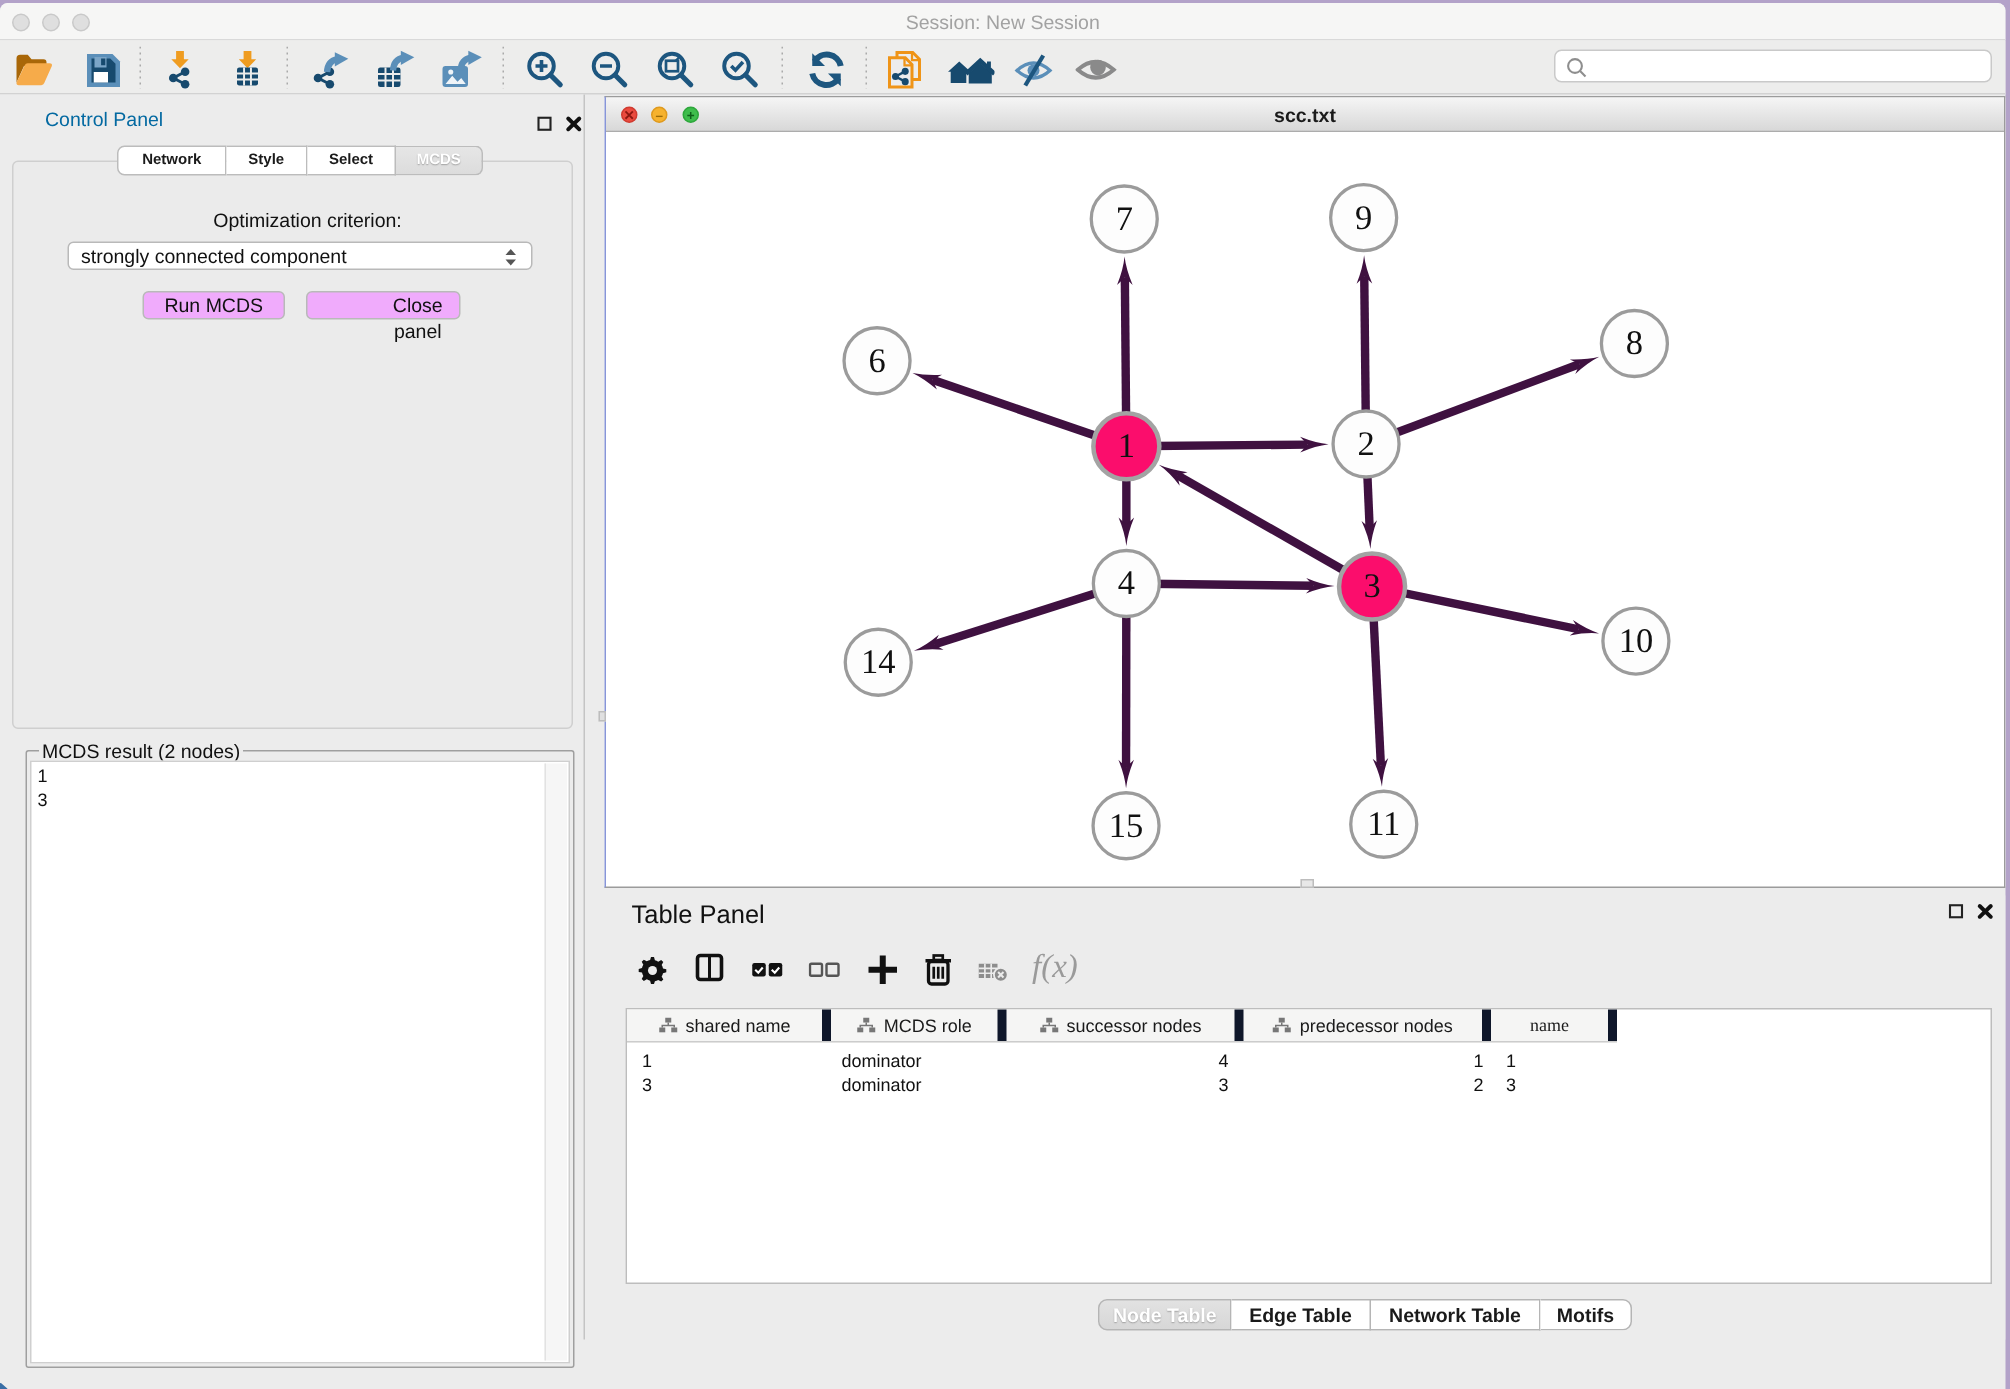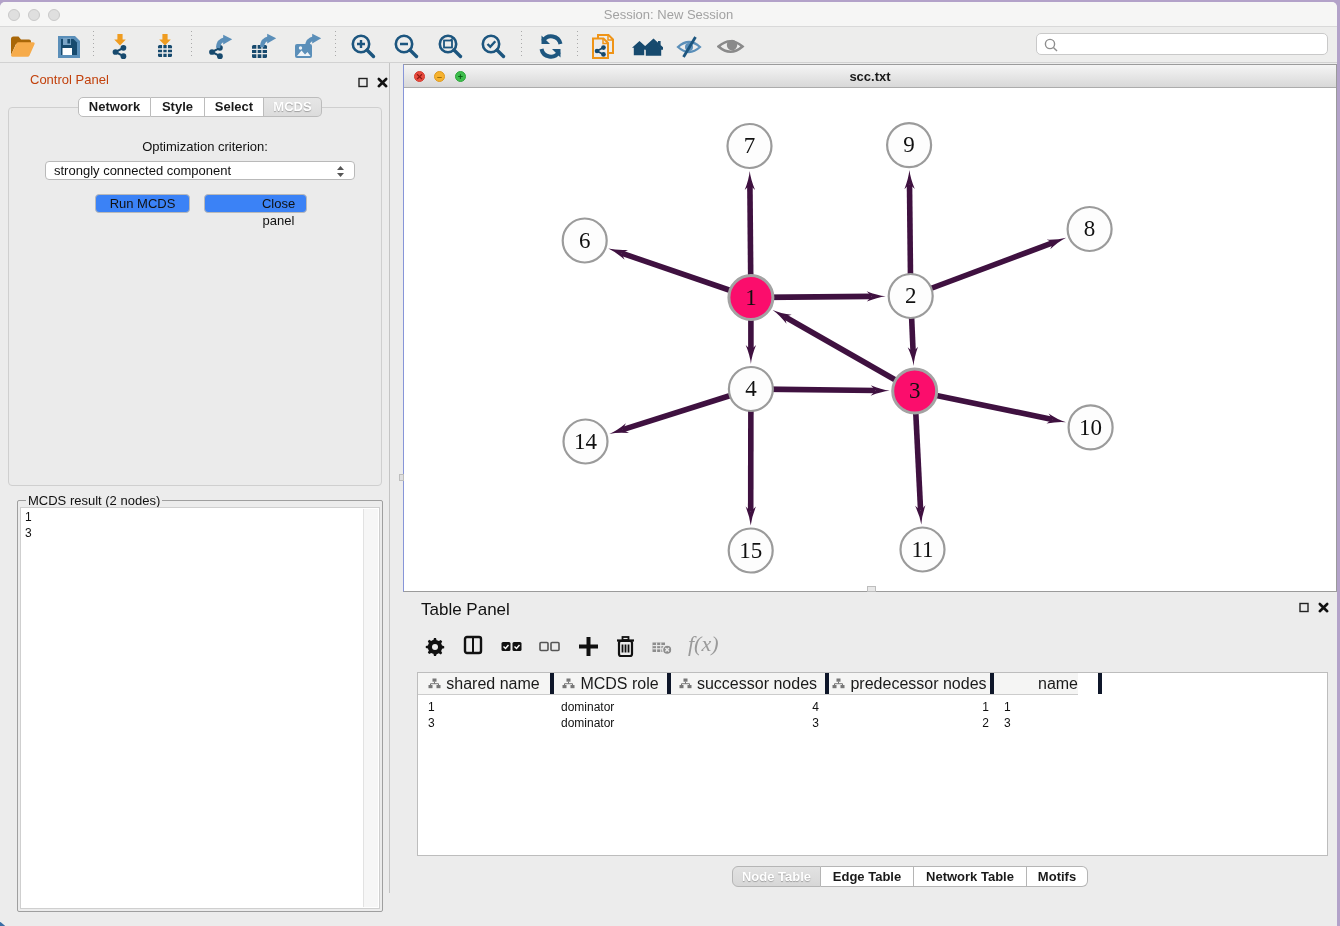--- a/index.html
+++ b/index.html
@@ -7,48 +7,48 @@
 #win{position:absolute;left:0;top:2px;right:3px;bottom:0;background:#ececec;border-radius:5px 5px 0 0;overflow:hidden;}
 #titlebar{position:absolute;left:0;top:0;right:0;height:25px;background:#f6f6f5;border-bottom:1px solid #d9d9d9;border-radius:5px 5px 0 0;}
 .tl{position:absolute;top:7px;width:12px;height:12px;border-radius:50%;background:#dfdfdf;border:1px solid #c9c9c9;}
 #wtitle{position:absolute;top:5px;left:0;right:0;text-align:center;font-size:13px;color:#a2a2a2;}
 #toolbar{position:absolute;left:0;top:25px;right:0;height:36px;background:#ededec;border-bottom:1px solid #d2d2d2;}
 .sep{position:absolute;top:4px;height:28px;width:1px;background-image:linear-gradient(#aaa 30%, rgba(0,0,0,0) 0%);background-size:1px 4px;background-repeat:repeat-y;}
 .ticon{position:absolute;top:3px;}
 #search{position:absolute;left:1036px;top:6px;width:292px;height:22px;background:#fff;border:1px solid #c9c9c9;border-radius:5px;}
 
 #cpanel{position:absolute;left:0;top:61px;width:390px;bottom:33px;background:#ececec;border-right:1px solid #c4c4c4;}
-#cphead{position:absolute;left:30px;top:9px;font-size:13px;color:#c2410c;}
+#cphead{position:absolute;left:30px;top:9px;font-size:13px;color:#0369a1;}
 #cpbody{position:absolute;left:8px;top:44px;width:374px;height:379px;background:#ebebeb;border:1px solid #cwfcfcf;border:1px solid #cfcfcf;border-radius:4px;}
 .tabrow{position:absolute;display:flex;}
-.tab{font-size:13px;font-weight:bold;color:#1a1a1a;background:#fff;border:1px solid #bcbcbc;border-left:none;text-align:center;line-height:18px;height:20px;}
+.tab{font-size:10px;font-weight:bold;color:#1a1a1a;background:#fff;border:1px solid #bcbcbc;border-left:none;text-align:center;line-height:18px;height:20px;}
 .tab.first{border-left:1px solid #bcbcbc;border-radius:5px 0 0 5px;}
 .tab.last{border-radius:0 5px 5px 0;}
 .tab.selgray{background:linear-gradient(#e6e6e6,#dcdcdc);color:#ffffff;text-shadow:0 1px 1px #9e9e9e;}
 #optlabel{position:absolute;left:10px;top:31px;width:100%;text-align:center;font-size:13px;color:#111;}
 #combo{position:absolute;left:36px;top:53px;width:310px;height:19px;background:#fff;border:1px solid #b9b9b9;border-radius:4px;font-size:13px;color:#111;line-height:17px;padding-left:8px;}
-.btn{position:absolute;height:19px;background:#3b82f6;border:1px solid #b9b9b9;border-radius:4px;font-size:13px;color:#111;text-align:center;line-height:17px;}
+.btn{position:absolute;height:19px;background:#f0abfc;border:1px solid #b9b9b9;border-radius:4px;font-size:13px;color:#111;text-align:center;line-height:17px;}
 #fieldset{position:absolute;left:17px;top:437px;width:366px;height:412px;border:1px solid #9f9f9f;border-radius:2px;}
 #fslegend{position:absolute;left:8px;top:-8px;background:#ececec;font-size:13px;color:#111;padding:0 2px;}
 #fsinner{position:absolute;left:2px;top:6px;right:2px;bottom:2px;background:#fff;border:1px solid #cfcfcf;}
 #fsitems{position:absolute;left:4px;top:1px;font-size:12px;color:#111;line-height:16px;}
 #fsscroll{position:absolute;top:1px;right:1px;width:15px;bottom:1px;background:#f6f6f6;border-left:1px solid #e2e2e2;}
 
 #frame{position:absolute;left:403px;top:62px;width:934px;height:528px;background:#fff;border:1px solid #9b9b9b;border-left:1px solid #8795d8;}
 #ftitle{position:absolute;left:0;top:0;right:0;height:23px;background:linear-gradient(#f5f5f5,#d8d8d8);border-bottom:1px solid #acacac;}
 .fl{position:absolute;top:5.5px;width:11px;height:11px;border-radius:50%;font-size:9px;line-height:11px;text-align:center;font-weight:bold;}
 #ftext{position:absolute;left:0;right:0;top:4px;text-align:center;font-size:13px;font-weight:bold;color:#1a1a1a;}
 #grip{position:absolute;left:463px;bottom:-1px;width:9px;height:6px;background:#e8e8e8;border:1px solid #bdbdbd;}
 
 #tpanel{position:absolute;left:403px;top:595px;right:0;bottom:33px;background:#ececec;}
 #tphead{position:absolute;left:18px;top:3px;font-size:17px;color:#111;}
 #ttool{position:absolute;left:14px;top:26px;height:40px;right:10px;}
 #ttable{position:absolute;left:14px;top:75px;width:911px;height:184px;background:#fff;border:1px solid #bdbdbd;}
 #thead{position:absolute;left:0;top:0;width:660px;height:22px;background:#f5f5f4;border-bottom:1px solid #cccccc;}
-.thcol{position:absolute;top:0;height:21px;border-right:4px solid #0f172a;font-size:16px;color:#1a1a1a;display:flex;align-items:center;justify-content:center;gap:5px;}
+.thcol{position:absolute;top:0;height:21px;border-right:6px solid #0f172a;font-size:12px;color:#1a1a1a;display:flex;align-items:center;justify-content:center;gap:5px;}
 .trow{position:absolute;font-size:12px;color:#111;height:16px;line-height:16px;}
 .btabs{position:absolute;display:flex;top:269px;}
 .btab{font-size:13px;font-weight:bold;color:#1a1a1a;background:#fff;border:1px solid #b5b5b5;border-left:none;text-align:center;height:21px;line-height:19px;}
 .btab.first{border-left:1px solid #b5b5b5;border-radius:6px 0 0 6px;margin-left:39px;}
 .btab.last{border-radius:0 6px 6px 0;}
 .btab.selgray{background:linear-gradient(#e2e2e2,#d7d7d7);color:#fff;text-shadow:0 1px 1px #9e9e9e;}
 
 #status{position:absolute;left:0;bottom:0;right:0;height:33px;background:#ececec;border-top:1px solid #c8c8c8;}
 #listbtn{position:absolute;left:10px;top:7px;width:28px;height:19px;background:#fdfdfd;border:1px solid #b9b9b9;border-radius:2px;}
 #membtn{position:absolute;right:13px;top:3px;width:63px;height:22px;background:#fdfdfd;border:1px solid #b9b9b9;border-radius:4px;font-size:10.5px;color:#111;}
@@ -342,21 +342,21 @@
               <rect x="0.5" y="7" width="4" height="3.2" fill="#777"></rect>
               <rect x="8.5" y="7" width="4" height="3.2" fill="#777"></rect>
               <path d="M6.5,3.7 v2 M2.5,7 v-1.3 h8 V7" stroke="#777" fill="none"></path>
             </svg> successor nodes</div>
         <div class="thcol" style="left:411px;width:165px;"><svg width="13" height="11" viewBox="0 0 13 11" style="vertical-align:-1px">
               <rect x="4.5" y="0.5" width="4" height="3.2" fill="#777"></rect>
               <rect x="0.5" y="7" width="4" height="3.2" fill="#777"></rect>
               <rect x="8.5" y="7" width="4" height="3.2" fill="#777"></rect>
               <path d="M6.5,3.7 v2 M2.5,7 v-1.3 h8 V7" stroke="#777" fill="none"></path>
             </svg> predecessor nodes</div>
-        <div class="thcol" style="left:600px;width:84px;">name</div>
+        <div class="thcol" style="left:576px;width:84px;font-family:Liberation Serif, serif;">name</div>
       </div>
       <div class="trow" style="left:10px;top:26px;">1</div>
       <div class="trow" style="left:143px;top:26px;">dominator</div>
       <div class="trow" style="left:253px;top:26px;width:148px;text-align:right;">4</div>
       <div class="trow" style="left:411px;top:26px;width:160px;text-align:right;">1</div>
       <div class="trow" style="left:586px;top:26px;">1</div>
       <div class="trow" style="left:10px;top:42px;">3</div>
       <div class="trow" style="left:143px;top:42px;">dominator</div>
       <div class="trow" style="left:253px;top:42px;width:148px;text-align:right;">3</div>
       <div class="trow" style="left:411px;top:42px;width:160px;text-align:right;">2</div>

